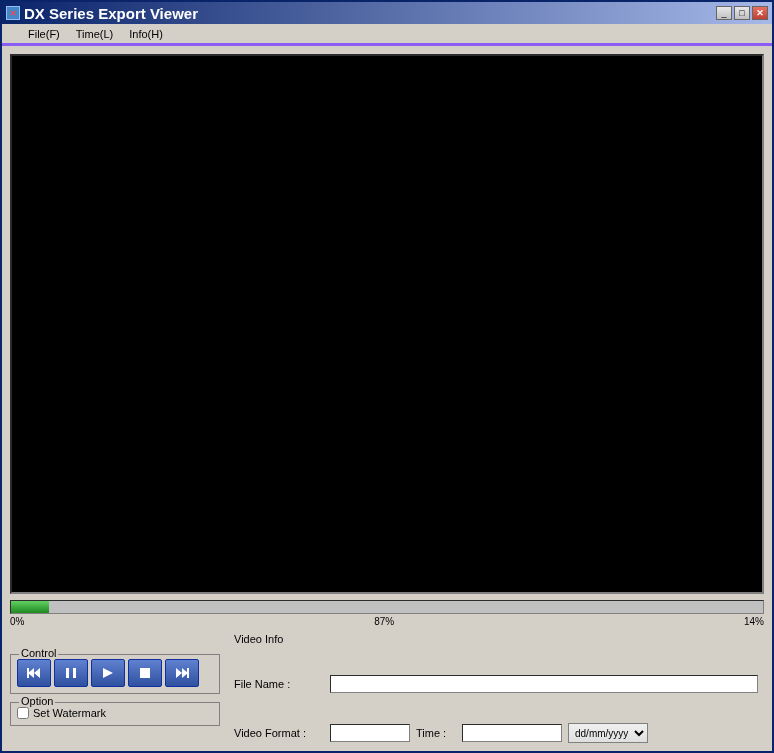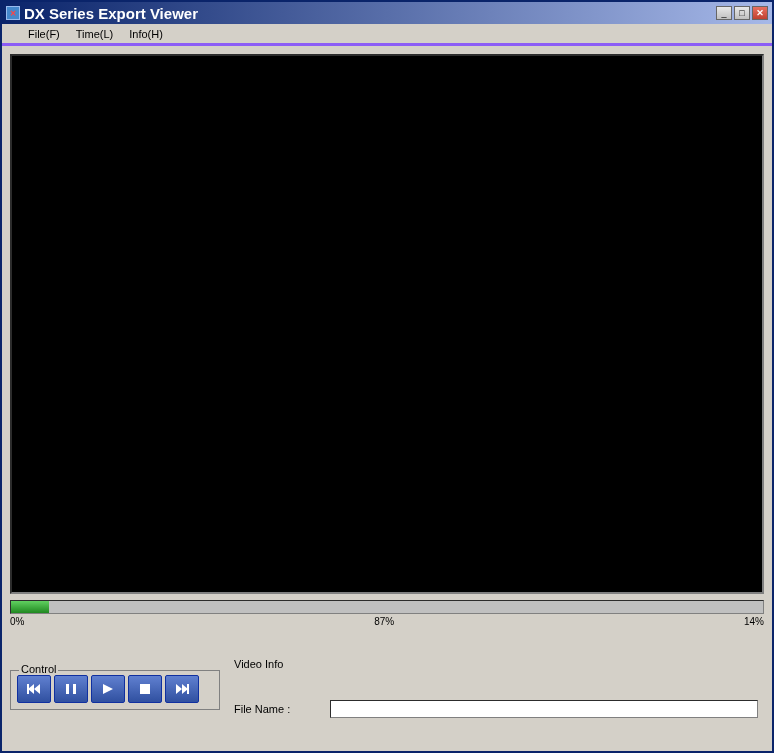--- a/index.html
+++ b/index.html
@@ -327,31 +327,49 @@
             <div class="transport-btn">
               <svg width="16" height="14" viewBox="0 0 16 14">
                 <polygon points="2,2 8,7 2,12" fill="white"></polygon>
                 <polygon points="8,2 14,7 8,12" fill="white"></polygon>
                 <rect x="13" y="2" width="2" height="10" fill="white"></rect>
               </svg>
             </div>
           </div>
         </div>
 
+        <div class="groupbox">
+          <span class="groupbox-legend">Option</span>
+          <div class="checkbox-row">
+            <input type="checkbox" id="watermark-cb" style="">
+            <label for="watermark-cb">Set Watermark</label>
+          </div>
+        </div>
 
       </div>
 
       <div class="info-panel">
         <div style="font-size:11px; font-weight:normal; color:#000;">Video Info</div>
 
         <div class="info-row">
           <span class="info-label">File Name :</span>
           <input class="info-input wide" type="text" value="" style="">
         </div>
 
+        <div class="info-row">
+          <span class="info-label">Video Format :</span>
+          <input class="info-input medium" type="text" value="" style="">
+          <span class="info-label" style="min-width:40px;">Time :</span>
+          <input class="info-input narrow" type="text" value="" style="">
+          <select class="date-select">
+            <option>dd/mm/yyyy</option>
+            <option>mm/dd/yyyy</option>
+            <option>yyyy/mm/dd</option>
+          </select>
+        </div>
 
 
       </div>
 
     </div>
 
   </div>
 </div>
 
 </body></html>

